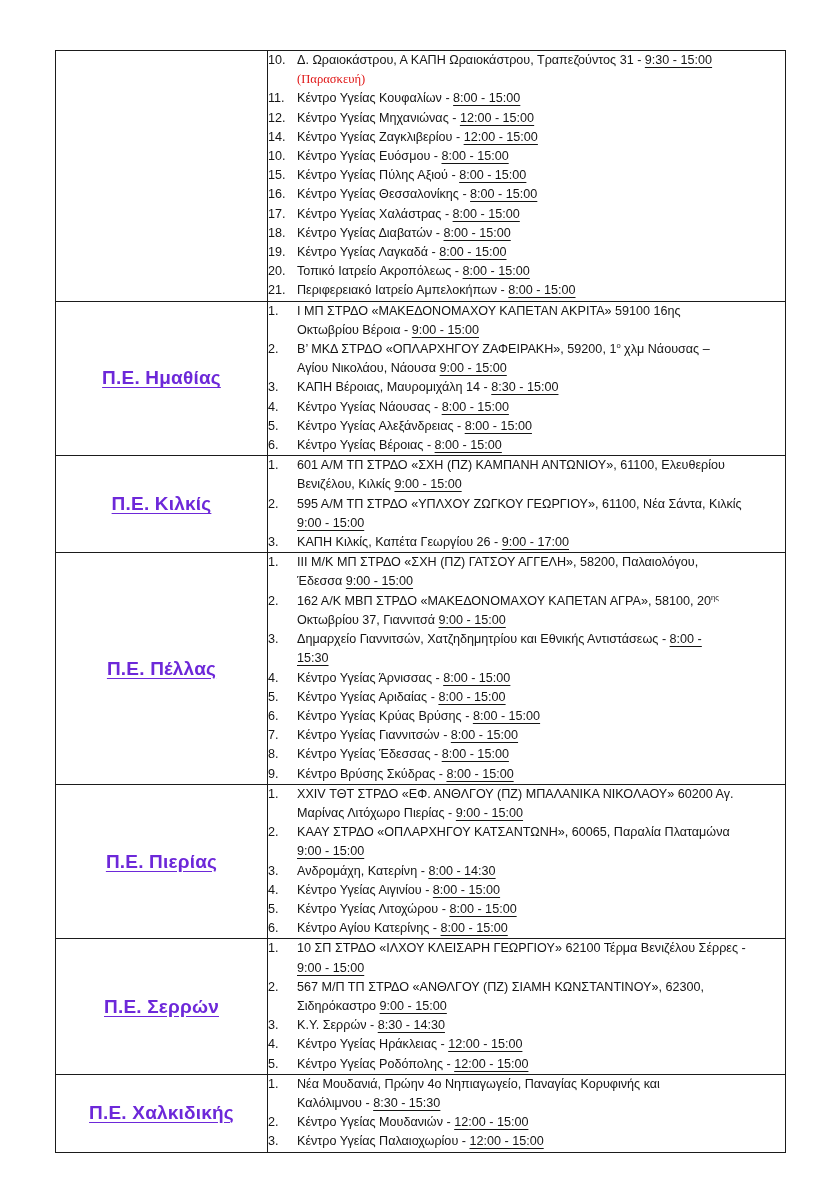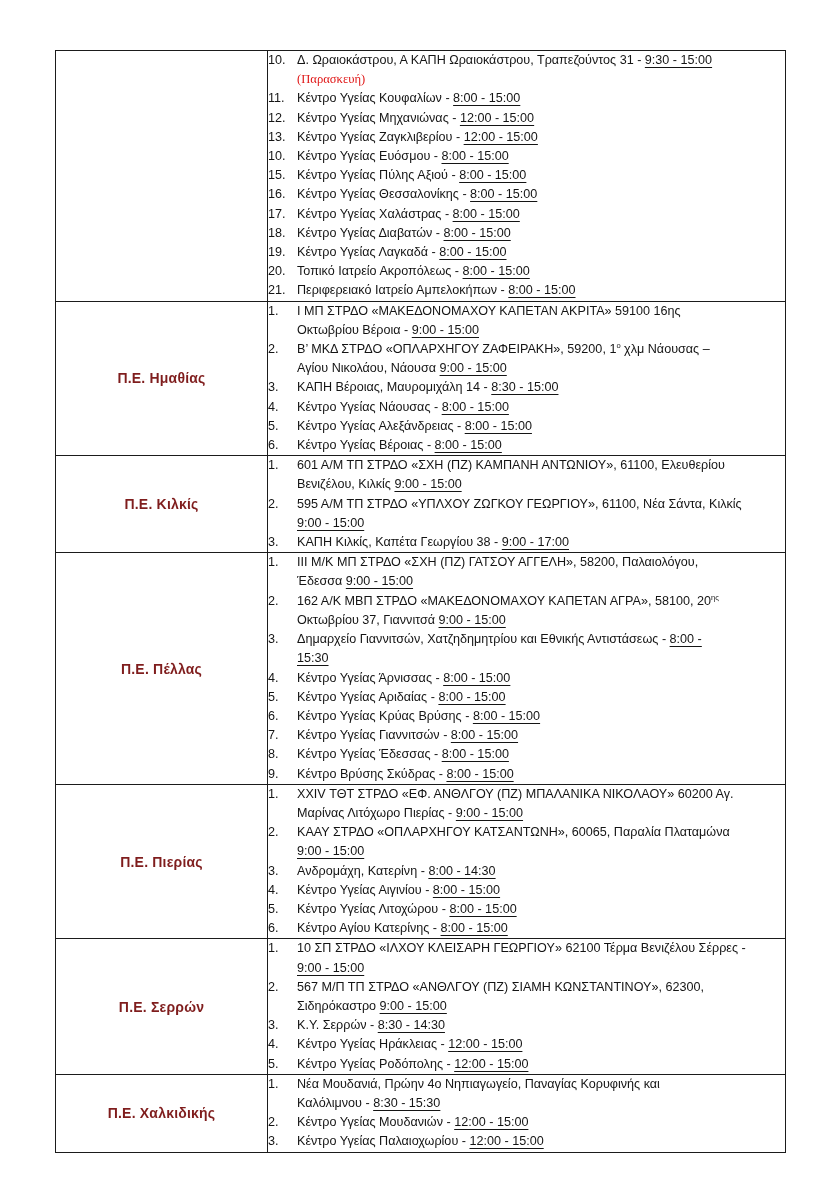--- a/index.html
+++ b/index.html
@@ -26,23 +26,24 @@
   table.sched td {
     border: 1.5px solid #1b1b1b;
     padding: 0;
   }
   td.label-cell {
     width: 211px;
     text-align: center;
     vertical-align: middle;
   }
   .region-label {
-    color: #7f1d1d;
+    color: #6d28d9;
     font-weight: bold;
-    font-size: 14px;
+    font-size: 19px;
+    text-decoration: underline;
     text-underline-offset: 3px;
     letter-spacing: 0.2px;
   }
   td.items-cell {
     vertical-align: top;
     padding: 3px 6px 4px 8px;
   }
   .item {
     display: flex;
     font-size: 12.6px;
@@ -84,21 +85,21 @@
             </div>
             <div class="item">
               <span class="num">11.</span>
               <span class="txt"><span>Κέντρο Υγείας Κουφαλίων - </span><span class="u">8:00 - 15:00</span></span>
             </div>
             <div class="item">
               <span class="num">12.</span>
               <span class="txt"><span>Κέντρο Υγείας Μηχανιώνας - </span><span class="u">12:00 - 15:00</span></span>
             </div>
             <div class="item">
-              <span class="num">13.</span>
+              <span class="num">14.</span>
               <span class="txt"><span>Κέντρο Υγείας Ζαγκλιβερίου - </span><span class="u">12:00 - 15:00</span></span>
             </div>
             <div class="item">
               <span class="num">10.</span>
               <span class="txt"><span>Κέντρο Υγείας Ευόσμου - </span><span class="u">8:00 - 15:00</span></span>
             </div>
             <div class="item">
               <span class="num">15.</span>
               <span class="txt"><span>Κέντρο Υγείας Πύλης Αξιού - </span><span class="u">8:00 - 15:00</span></span>
             </div>
@@ -163,21 +164,21 @@
             <div class="item">
               <span class="num">1.</span>
               <span class="txt"><span>601 Α/Μ ΤΠ ΣΤΡΔΟ «ΣΧΗ (ΠΖ) ΚΑΜΠΑΝΗ ΑΝΤΩΝΙΟΥ», 61100, Ελευθερίου</span><br><span>Βενιζέλου, Κιλκίς </span><span class="u">9:00 - 15:00</span></span>
             </div>
             <div class="item">
               <span class="num">2.</span>
               <span class="txt"><span>595 Α/Μ ΤΠ ΣΤΡΔΟ «ΥΠΛΧΟΥ ΖΩΓΚΟΥ ΓΕΩΡΓΙΟΥ», 61100, Νέα Σάντα, Κιλκίς</span><br><span class="u">9:00 - 15:00</span></span>
             </div>
             <div class="item">
               <span class="num">3.</span>
-              <span class="txt"><span>ΚΑΠΗ Κιλκίς, Καπέτα Γεωργίου 38 - </span><span class="u">9:00 - 17:00</span></span>
+              <span class="txt"><span>ΚΑΠΗ Κιλκίς, Καπέτα Γεωργίου 26 - </span><span class="u">9:00 - 17:00</span></span>
             </div>
           </td>
         </tr>
         <tr>
           <td class="label-cell"><span class="region-label">Π.Ε. Πέλλας</span></td>
           <td class="items-cell">
             <div class="item">
               <span class="num">1.</span>
               <span class="txt"><span>ΙΙΙ Μ/Κ ΜΠ ΣΤΡΔΟ «ΣΧΗ (ΠΖ) ΓΑΤΣΟΥ ΑΓΓΕΛΗ», 58200, Παλαιολόγου,</span><br><span>Έδεσσα </span><span class="u">9:00 - 15:00</span></span>
             </div>

